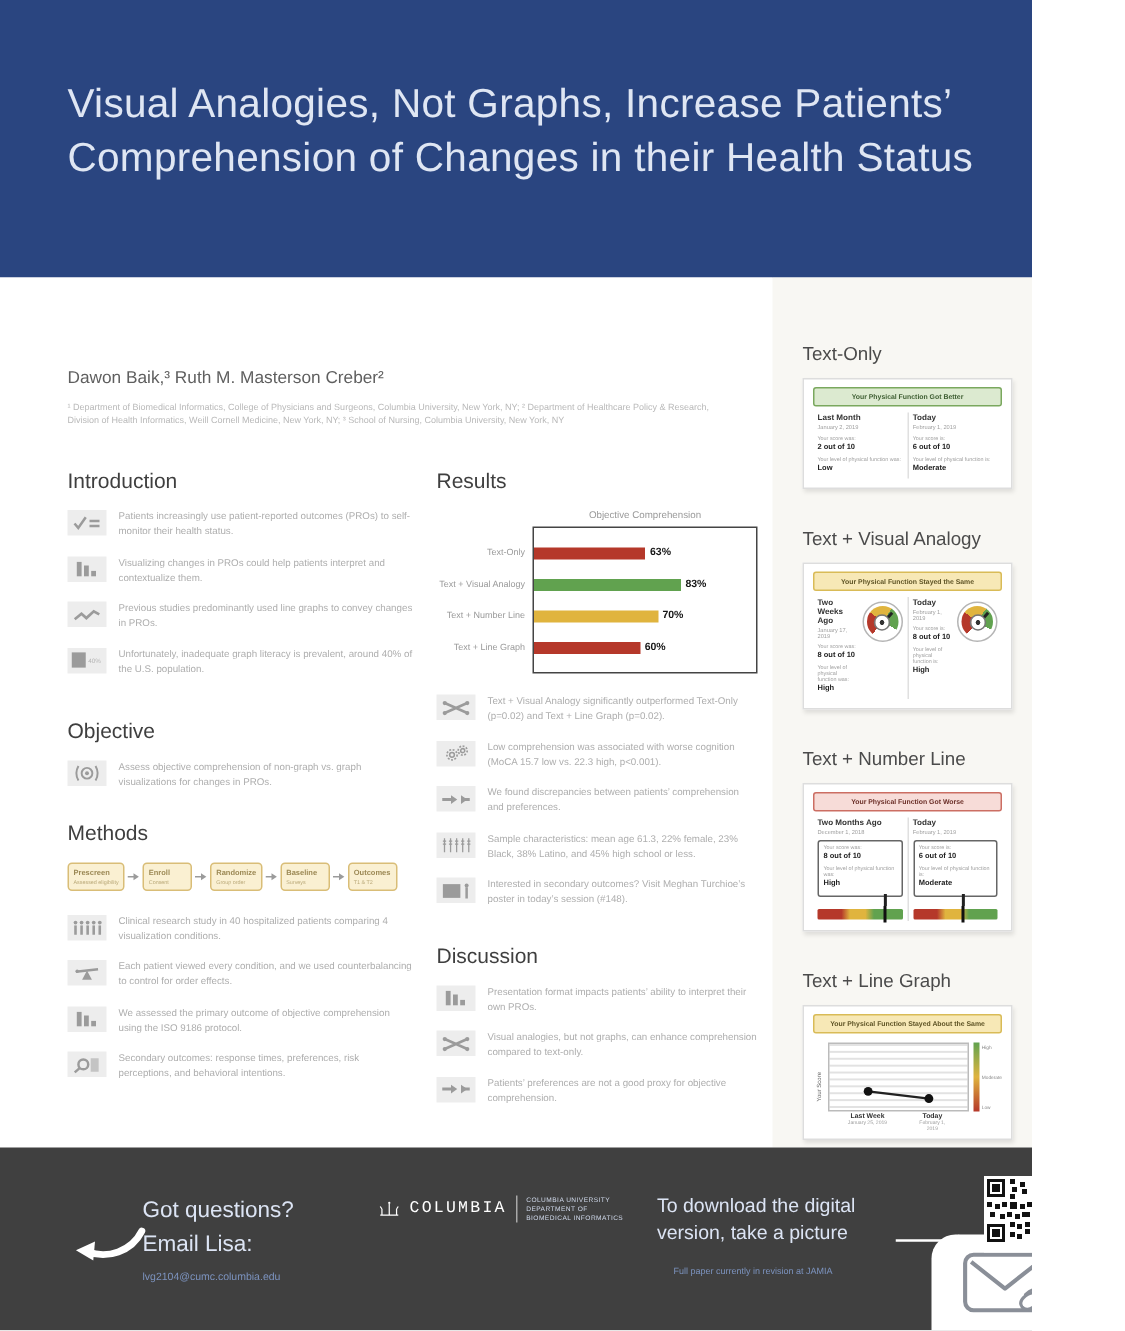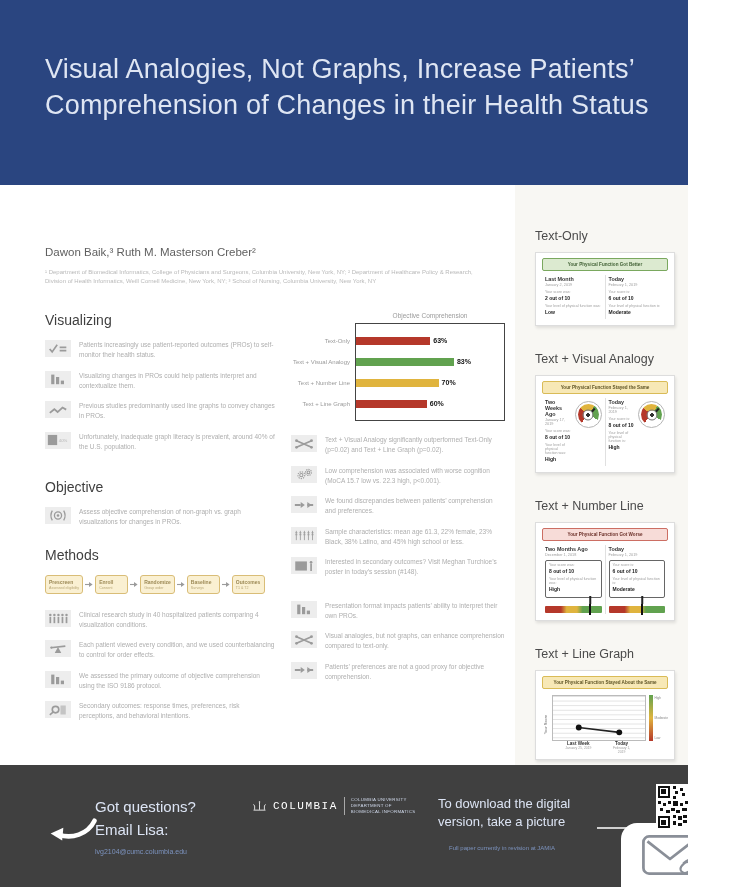--- a/index.html
+++ b/index.html
@@ -129,21 +129,21 @@
 
       <div class="authors">
         <div class="names"><br><span>Dawon Baik,³ Ruth M. Masterson Creber²</span></div>
         <div class="affil">¹ Department of Biomedical Informatics, College of Physicians and Surgeons, Columbia University, New York, NY; ² Department of Healthcare Policy &amp; Research, Division of Health Informatics, Weill Cornell Medicine, New York, NY; ³ School of Nursing, Columbia University, New York, NY</div>
       </div>
 
       <div class="cols">
 
         <div class="col1">
           <section>
-            <h2 class="sec">Visualizing</h2>
+            <h2 class="sec">Introduction</h2>
             <div class="bullet">
               <span class="ibox">
                   <svg viewBox="0 0 24 14" width="20" height="12">
                     <path d="M2,7 l3,3.5 6,-8.5" stroke="#9b9b9b" stroke-width="2" fill="none"></path>
                     <path d="M14,5 h8 M14,9 h8" stroke="#9b9b9b" stroke-width="2"></path>
                   </svg>
                 </span>
               <p>Patients increasingly use patient-reported outcomes (PROs) to self-monitor their health status.</p>
             </div>
             <div class="bullet">
@@ -282,20 +282,21 @@
                     <path d="M5,9.5 L1,13" stroke="#9b9b9b" stroke-width="2"></path>
                   </svg>
                 </span>
               <p>Secondary outcomes: response times, preferences, risk perceptions, and behavioral intentions.</p>
             </div>
           </section>
         </div>
 
         <div class="col2">
           <section>
+            <h2 class="sec">Results</h2>
             <div>
               <div class="chart-title">Objective Comprehension</div>
               <div class="chart-wrap">
                 <div class="bar-labels" id="bar-labels">
                     <div class="bar-label">Text-Only</div>
                     <div class="bar-label">Text + Visual Analogy</div>
                     <div class="bar-label">Text + Number Line</div>
                     <div class="bar-label">Text + Line Graph</div>
                   </div>
                 <div class="bar-box" id="bar-box">
@@ -372,20 +373,21 @@
                       <path d="M20.5,4 v9" stroke="#9b9b9b" stroke-width="2"></path>
                       <circle cx="20.5" cy="2.5" r="1.6" fill="#9b9b9b"></circle>
                     </svg>
                   </span>
                 <p>Interested in secondary outcomes? Visit Meghan Turchioe’s poster in today’s session (#148).</p>
               </div>
             </div>
           </section>
 
           <section style="margin-top:24px;">
+            <h2 class="sec">Discussion</h2>
             <div class="bullet">
               <span class="ibox">
                   <svg viewBox="0 0 20 14" width="16" height="12">
                     <rect x="1.5" y="1.5" width="4" height="12" fill="#9b9b9b"></rect>
                     <rect x="7.5" y="4.5" width="4" height="9" fill="#9b9b9b"></rect>
                     <rect x="13.5" y="9" width="4" height="4.5" fill="#9b9b9b"></rect>
                   </svg>
                 </span>
               <p>Presentation format impacts patients’ ability to interpret their own PROs.</p>
             </div>

